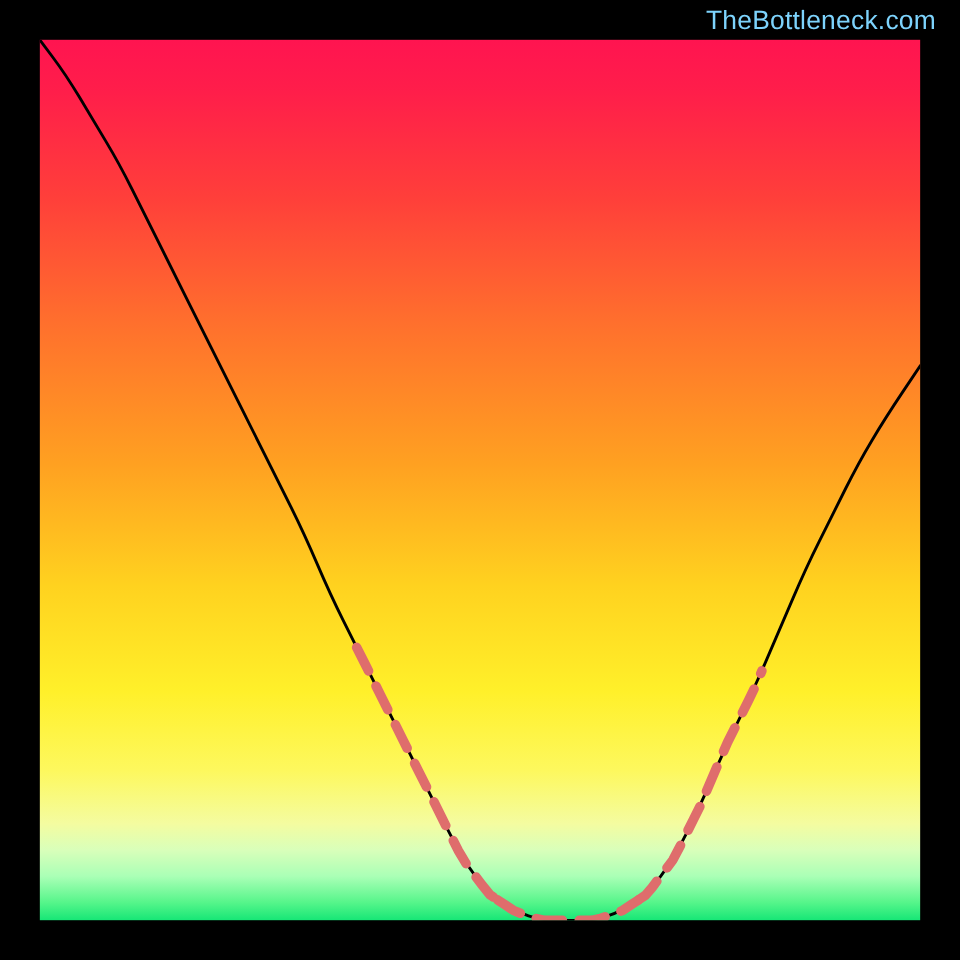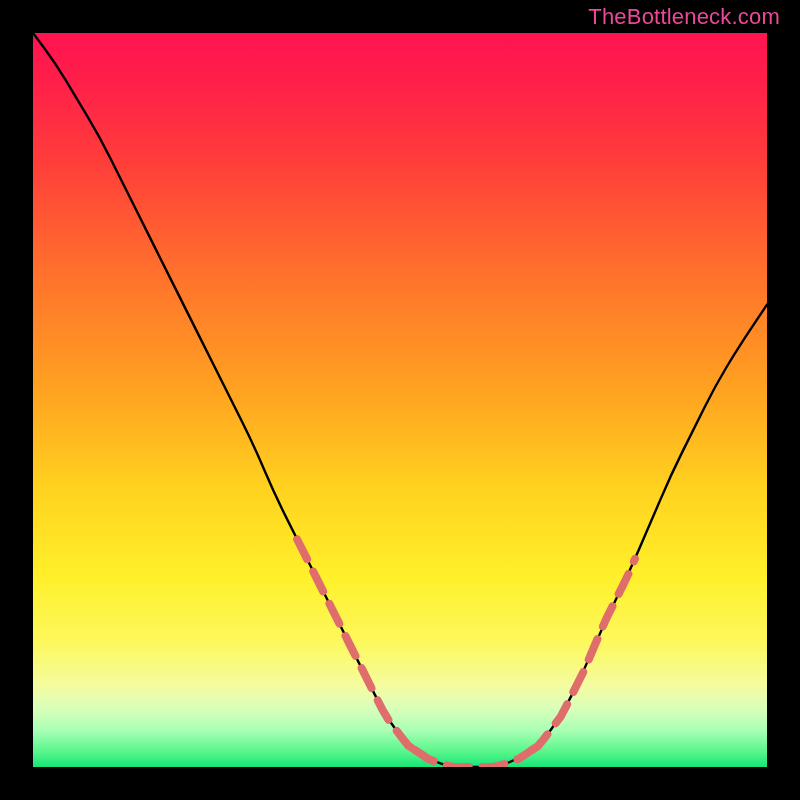--- a/index.html
+++ b/index.html
@@ -49,21 +49,21 @@
   svg.curve {
     position: absolute;
     left: 0; top: 0;
     width: 734px;
     height: 734px;
   }
   .watermark {
     position: absolute;
     top: 4px;
     right: 20px;
-    color: #ec4899;
+    color: #7dd3fc;
     font-size: 22px;
     letter-spacing: 0.2px;
     user-select: none;
   }
 </style>
 </head>
 <body>
 
 <div class="stage">
 

